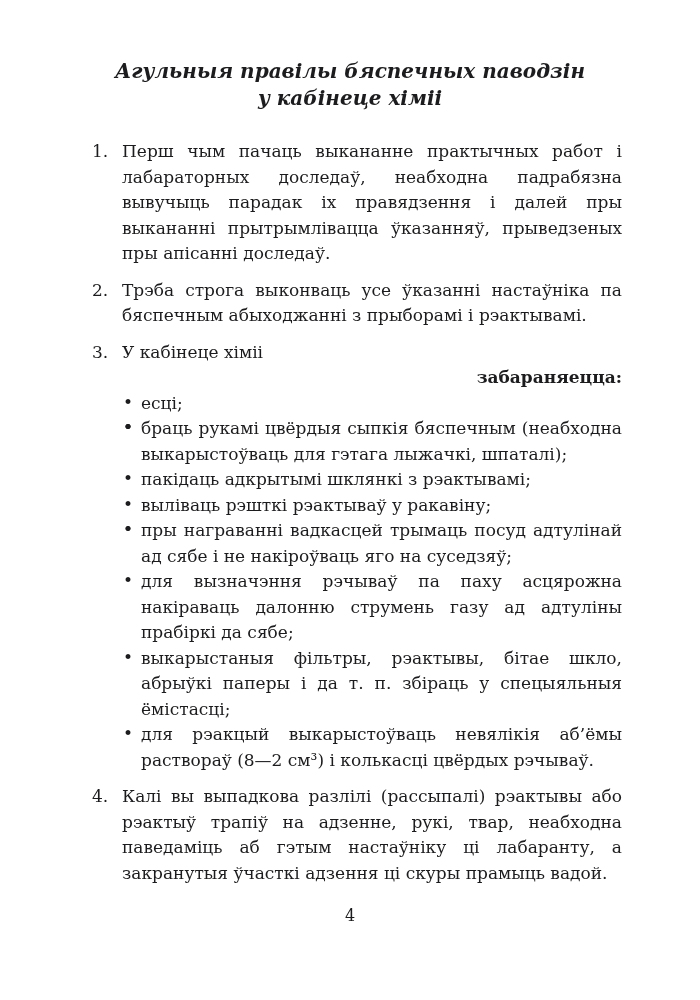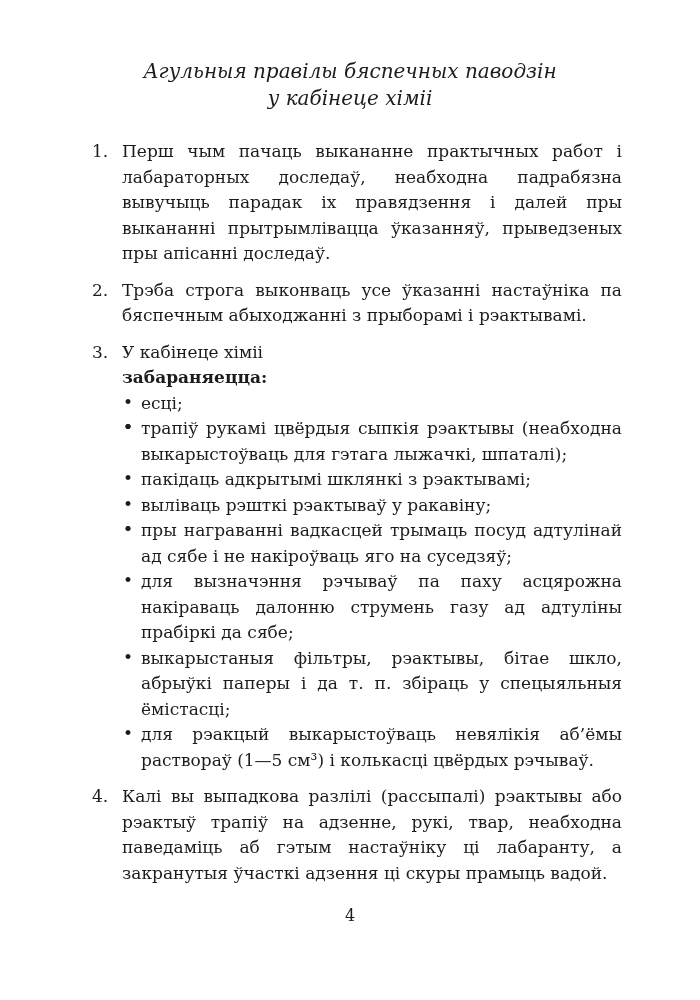--- a/index.html
+++ b/index.html
@@ -13,21 +13,21 @@
   }
   .page {
     position: relative;
     width: 700px;
     height: 1000px;
     overflow: hidden;
   }
   .title-block {
     padding-top: 58px;
     text-align: center;
-    font-weight: normal;
+    font-weight: bold;
     font-style: italic;
     font-size: 20px;
     line-height: 27px;
   }
   .content {
     margin: 27px 78px 0 92px;
     font-size: 17px;
     line-height: 25.5px;
     text-align: justify;
   }
@@ -36,21 +36,21 @@
     padding-left: 30px;
     margin-bottom: 11px;
   }
   .rule-num {
     position: absolute;
     left: 0;
     top: 0;
   }
   .sub-heading {
     font-weight: bold;
-    text-align: left;
+    text-align: right;
   }
   .bullet-list {
     margin: 0;
     padding: 0;
     list-style: none;
   }
   .bullet-item {
     position: relative;
     padding-left: 19px;
   }
@@ -100,21 +100,21 @@
           <span>есці;</span>
         </li>
         <li class="bullet-item">
           <span class="bullet-marker">•</span>
         </li>
         <li class="bullet-item">
           <span class="bullet-marker">•</span>
         </li>
         <li class="bullet-item">
           <span class="bullet-marker">•</span>
-          <span>трапіў рукамі цвёрдыя сыпкія рэактывы (неабходна выкарыстоўваць для гэтага лыжачкі, шпаталі);</span>
+          <span>браць рукамі цвёрдыя сыпкія бяспечным (неабходна выкарыстоўваць для гэтага лыжачкі, шпаталі);</span>
         </li>
         <li class="bullet-item">
           <span class="bullet-marker">•</span>
           <span>пакідаць адкрытымі шклянкі з рэактывамі;</span>
         </li>
         <li class="bullet-item">
           <span class="bullet-marker">•</span>
           <span>выліваць рэшткі рэактываў у ракавіну;</span>
         </li>
         <li class="bullet-item">
@@ -129,21 +129,21 @@
         <li class="bullet-item">
           <span class="bullet-marker">•</span>
           <span>для вызначэння рэчываў па паху асцярожна накіраваць далонню струмень газу ад адтуліны прабіркі да сябе;</span>
         </li>
         <li class="bullet-item">
           <span class="bullet-marker">•</span>
           <span>выкарыстаныя фільтры, рэактывы, бітае шкло, абрыўкі паперы і да т. п. збіраць у спецыяльныя ёмістасці;</span>
         </li>
         <li class="bullet-item">
           <span class="bullet-marker">•</span>
-          <span>для рэакцый выкарыстоўваць невялікія аб’ёмы раствораў (1—5 см³) і колькасці цвёрдых рэчываў.</span>
+          <span>для рэакцый выкарыстоўваць невялікія аб’ёмы раствораў (8—2 см³) і колькасці цвёрдых рэчываў.</span>
         </li>
       </ul>
     </div>
 
     <div class="rule-item">
       <span class="rule-num">4.</span>
       <span>Калі вы выпадкова разлілі (рассыпалі) рэактывы або рэактыў трапіў на адзенне, рукі, твар, неабходна паведаміць аб гэтым настаўніку ці лабаранту, а закранутыя ўчасткі адзення ці скуры прамыць вадой.</span>
     </div>
 
   </div>

